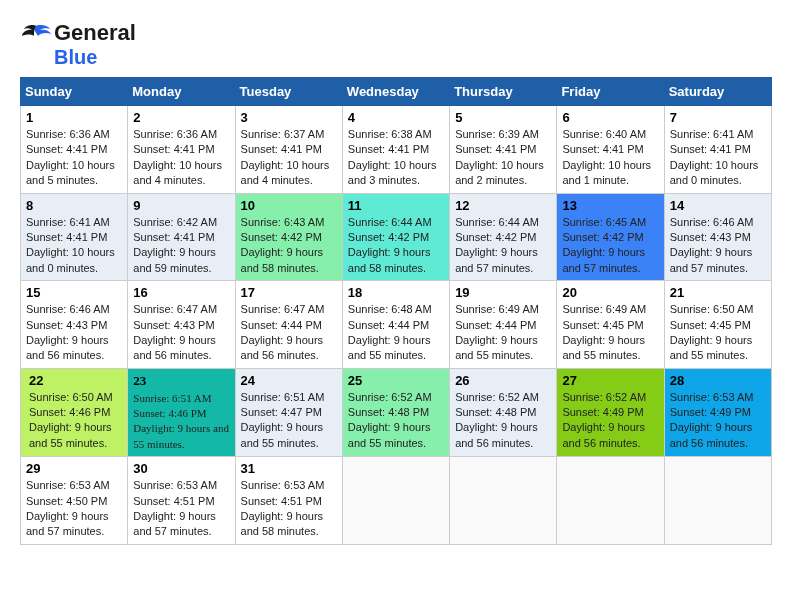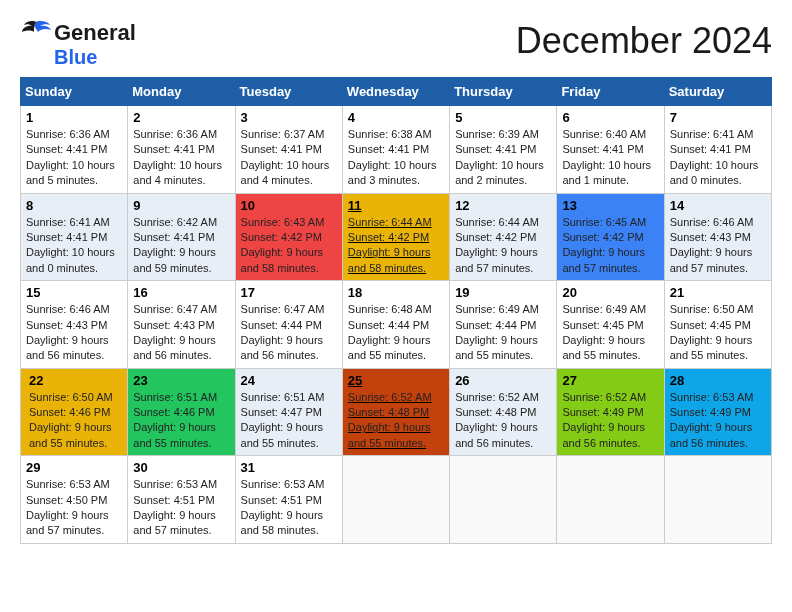--- a/index.html
+++ b/index.html
@@ -14,21 +14,21 @@
       display: flex;
       justify-content: space-between;
       align-items: flex-start;
       margin-bottom: 8px;
     }
     .logo {
       display: flex;
       flex-direction: column;
       align-items: flex-start;
     }
-    .logo-line1 { display: flex; align-items: flex-start; gap: 2px; }
+    .logo-line1 { display: flex; align-items: flex-end; gap: 2px; }
     .title-section { text-align: right; }
     .month-title {
       font-size: 36px;
       font-weight: normal;
       color: #1a1a1a;
     }
     .location {
       font-size: 16px;
       color: #555;
     }
@@ -83,21 +83,20 @@
     <div class="logo-line1">
       <svg width="32" height="22" viewBox="0 0 32 22">
         <path d="M16 2 C18 0, 28 1, 30 5 C28 4, 22 4, 20 6 C22 5, 30 6, 31 10 C27 8, 20 9, 18 12 C16 8, 12 5, 16 2Z" fill="#2563eb"></path>
         <path d="M16 2 C14 0, 6 1, 4 5 C6 4, 10 4, 12 6 C8 5, 2 8, 2 12 C6 10, 12 10, 14 12 C14 8, 14 5, 16 2Z" fill="#1a1a1a"></path>
       </svg>
       <span style="font-size:22px;font-weight:bold;color:#1a1a1a;">General</span>
     </div>
     <div style="font-size:20px;font-weight:bold;color:#2563eb;margin-left:34px;">Blue</div>
   </div>
   <div class="title-section">
-    <div class="month-title">December 2024</div>
   </div>
 </div>
 
 <table class="calendar">
   <thead>
     <tr>
       <th>Sunday</th>
       <th>Monday</th>
       <th>Tuesday</th>
       <th>Wednesday</th>
@@ -139,25 +138,25 @@
       </tr>
       <tr style="background: rgb(232, 238, 245);">
         <td style="background: rgb(232, 238, 245);">
         <span class="day-num">8</span>
         <span class="cell-text">Sunrise: 6:41 AM<br>Sunset: 4:41 PM<br>Daylight: 10 hours and 0 minutes.</span>
       </td>
         <td style="background: rgb(232, 238, 245);">
         <span class="day-num">9</span>
         <span class="cell-text">Sunrise: 6:42 AM<br>Sunset: 4:41 PM<br>Daylight: 9 hours and 59 minutes.</span>
       </td>
-        <td style="background: #ef4444;">
+        <td style="background: #86efac;">
         <span class="day-num">10</span>
         <span class="cell-text">Sunrise: 6:43 AM<br>Sunset: 4:42 PM<br>Daylight: 9 hours and 58 minutes.</span>
       </td>
-        <td style="background: #eab308; text-decoration: underline;">
+        <td style="background: #5eead4;">
         <span class="day-num">11</span>
         <span class="cell-text">Sunrise: 6:44 AM<br>Sunset: 4:42 PM<br>Daylight: 9 hours and 58 minutes.</span>
       </td>
         <td style="background: rgb(232, 238, 245);">
         <span class="day-num">12</span>
         <span class="cell-text">Sunrise: 6:44 AM<br>Sunset: 4:42 PM<br>Daylight: 9 hours and 57 minutes.</span>
       </td>
         <td style="background: #3b82f6;">
         <span class="day-num">13</span>
         <span class="cell-text">Sunrise: 6:45 AM<br>Sunset: 4:42 PM<br>Daylight: 9 hours and 57 minutes.</span>
@@ -191,33 +190,33 @@
         <td>
         <span class="day-num">20</span>
         <span class="cell-text">Sunrise: 6:49 AM<br>Sunset: 4:45 PM<br>Daylight: 9 hours and 55 minutes.</span>
       </td>
         <td>
         <span class="day-num">21</span>
         <span class="cell-text">Sunrise: 6:50 AM<br>Sunset: 4:45 PM<br>Daylight: 9 hours and 55 minutes.</span>
       </td>
       </tr>
       <tr style="background: rgb(232, 238, 245);">
-        <td style="background: #eab308; padding-left: 8px;">
+        <td style="background: #bef264; padding-left: 8px;">
         <span class="day-num">22</span>
         <span class="cell-text">Sunrise: 6:50 AM<br>Sunset: 4:46 PM<br>Daylight: 9 hours and 55 minutes.</span>
       </td>
-        <td style="background: #22c55e;">
+        <td style="background: #14b8a6; font-family: Liberation Serif, serif;">
         <span class="day-num">23</span>
         <span class="cell-text">Sunrise: 6:51 AM<br>Sunset: 4:46 PM<br>Daylight: 9 hours and 55 minutes.</span>
       </td>
         <td style="background: rgb(232, 238, 245); margin-top: 16px;">
         <span class="day-num">24</span>
         <span class="cell-text">Sunrise: 6:51 AM<br>Sunset: 4:47 PM<br>Daylight: 9 hours and 55 minutes.</span>
       </td>
-        <td style="background: #c2410c; text-decoration: underline;">
+        <td style="background: #86efac;">
         <span class="day-num">25</span>
         <span class="cell-text">Sunrise: 6:52 AM<br>Sunset: 4:48 PM<br>Daylight: 9 hours and 55 minutes.</span>
       </td>
         <td style="background: rgb(232, 238, 245);">
         <span class="day-num">26</span>
         <span class="cell-text">Sunrise: 6:52 AM<br>Sunset: 4:48 PM<br>Daylight: 9 hours and 56 minutes.</span>
       </td>
         <td style="background: #84cc16;">
         <span class="day-num">27</span>
         <span class="cell-text">Sunrise: 6:52 AM<br>Sunset: 4:49 PM<br>Daylight: 9 hours and 56 minutes.</span>

